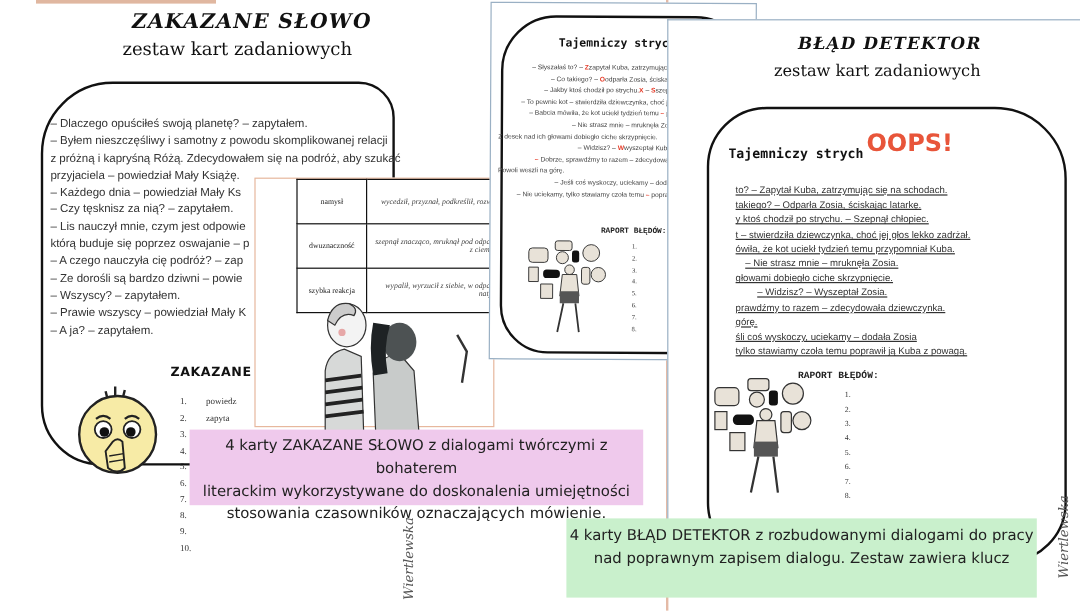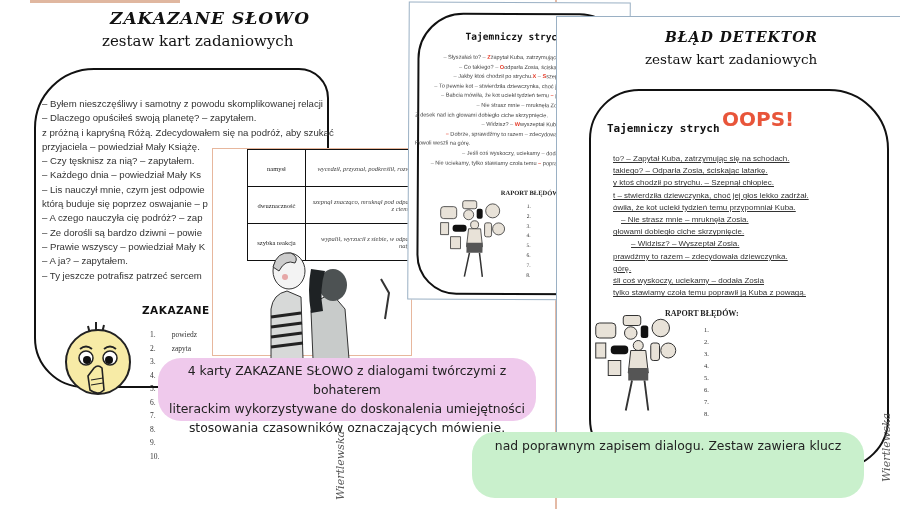--- a/index.html
+++ b/index.html
@@ -42,21 +42,21 @@
   
   #sheet-center { left:408px; top:2px; width:222px; height:298px; border:1px solid #9ab0c4; transform:rotate(0.3deg); }
   #center-frame { left:8px; top:10px; width:208px; height:282px; border-radius:46px 46px 40px 40px; }
   .story-title { position:absolute; font-family:"DejaVu Sans Mono", monospace; font-weight:bold; color:#111; }
   .oops { position:absolute; font-family:"DejaVu Sans", sans-serif; font-weight:bold; color:#e8553a;text-align:right; }
   #center-title { left:56px; top:28px; font-size:9.5px; }
   #center-oops { left:150px; top:14px; font-size:17px; }
   #center-dialog { left:6px; top:50px; width:212px; font-size:5.6px; line-height:9.6px; color:#444; }
   .c { text-align:center; }
   .err { color:#e63d2a; font-weight:bold; }
-  .report { position:absolute; font-family:Liberation Serif, serif; font-weight:bold; color:#222;text-align:center; }
+  .report { position:absolute; font-family:Liberation Mono, monospace; font-weight:bold; color:#222;text-align:center; }
   #center-report { left:92px; top:186px; font-size:6.5px; }
   #center-numlist { left:118px; top:200px; font-size:5.5px; }
   #center-numlist .n { height:9.8px; }
   #center-figure { left:30px; top:196px; width:70px; height:80px; position:absolute; }
 
   
   #sheet-right { left:556px; top:16px; width:344px; height:476px; border-top:1px solid #9ab0c4; border-left:1px solid #9ab0c4; }
   #right-title { left:108px; top:12px; font-size:14px; }
   #right-subtitle { left:88px; top:34px; font-size:13.5px; }
   #right-frame { left:32px; top:72px; width:300px; height:380px; border-radius:50px 60px 50px 50px; }
@@ -66,46 +66,46 @@
   #right-report { left:108px; top:292px; font-size:8px; }
   #right-numlist { left:147px; top:309px; font-size:6.5px; }
   #right-numlist .n { height:12px; }
   #right-figure { left:30px; top:296px; width:100px; height:100px; position:absolute; }
 
   .signature { position:absolute; font-family:"DejaVu Serif", serif; font-style:italic; font-size:11px; color:#555; transform:rotate(-90deg); transform-origin:left top; }
   #sig-left { left:334px; top:500px; }
   #sig-right { left:880px; top:482px; }
 
   
-  .caption { position:absolute; font-family:"DejaVu Sans", sans-serif; font-size:13px; line-height:19px; text-align:center; color:#222;border-radius:23px; }
+  .caption { position:absolute; font-family:"DejaVu Sans", sans-serif; font-size:13px; line-height:19px; text-align:center; color:#222; }
   #caption-pink { left:158px; top:358px; width:378px; height:63px; background:#efc9ec; padding-top:3px; font-size:12.4px; }
   #caption-green { left:472px; top:432px; width:392px; height:66px; background:#c9f0cc; padding-top:4px; font-size:12.4px; }
 </style>
 </head>
 <body>
 
 <div class="sheet" id="sheet-left">
   <div class="edge-top"></div>
   <div class="title-main" id="left-title">ZAKAZANE SŁOWO</div>
   <div class="title-sub" id="left-subtitle">zestaw kart zadaniowych</div>
   <div class="wavy-frame" id="left-frame"></div>
   <div class="dialog" id="left-dialog">
+    <div class="ln"> – Dlaczego opuściłeś swoją planetę? – zapytałem.</div>
     <div class="ln"> – Byłem nieszczęśliwy i samotny z powodu skomplikowanej relacji</div>
-    <div class="ln"> – Dlaczego opuściłeś swoją planetę? – zapytałem.</div>
     <div class="ln">z próżną i kapryśną Różą. Zdecydowałem się na podróż, aby szukać</div>
     <div class="ln">przyjaciela – powiedział Mały Książę.</div>
+    <div class="ln"> – Każdego dnia – powiedział Mały Ks</div>
     <div class="ln"> – Czy tęsknisz za nią? – zapytałem.</div>
-    <div class="ln"> – Każdego dnia – powiedział Mały Ks</div>
     <div class="ln"> – Lis nauczył mnie, czym jest odpowie</div>
     <div class="ln">którą buduje się poprzez oswajanie – p</div>
     <div class="ln"> – A czego nauczyła cię podróż? – zap</div>
     <div class="ln"> – Ze dorośli są bardzo dziwni – powie</div>
+    <div class="ln"> – Wszyscy? – zapytałem.</div>
     <div class="ln"> – Prawie wszyscy – powiedział Mały K</div>
     <div class="ln"> – A ja? – zapytałem.</div>
-    <div class="ln"> – Ty jeszcze potrafisz patrzeć sercem</div>
   </div>
   <div class="forbidden-heading">ZAKAZANE S</div>
   <div class="numlist" id="left-numlist">
     <div class="n">
         <span>1.</span>
         <span>powiedz</span>
       </div>
     <div class="n">
         <span>2.</span>
         <span>zapyta</span>
@@ -276,14 +276,15 @@
   </div>
 </div>
 <div class="signature" id="sig-right">Wiertlewska</div>
 
 <div class="caption" id="caption-pink">
   <div>4 karty ZAKAZANE SŁOWO z dialogami twórczymi z bohaterem</div>
   <div>literackim wykorzystywane do doskonalenia umiejętności</div>
   <div>stosowania czasowników oznaczających mówienie.</div>
 </div>
 <div class="caption" id="caption-green">
+  <div>4 karty BŁĄD DETEKTOR z rozbudowanymi dialogami do pracy</div>
   <div>nad poprawnym zapisem dialogu. Zestaw zawiera klucz</div>
 </div>
 
 </body></html>

